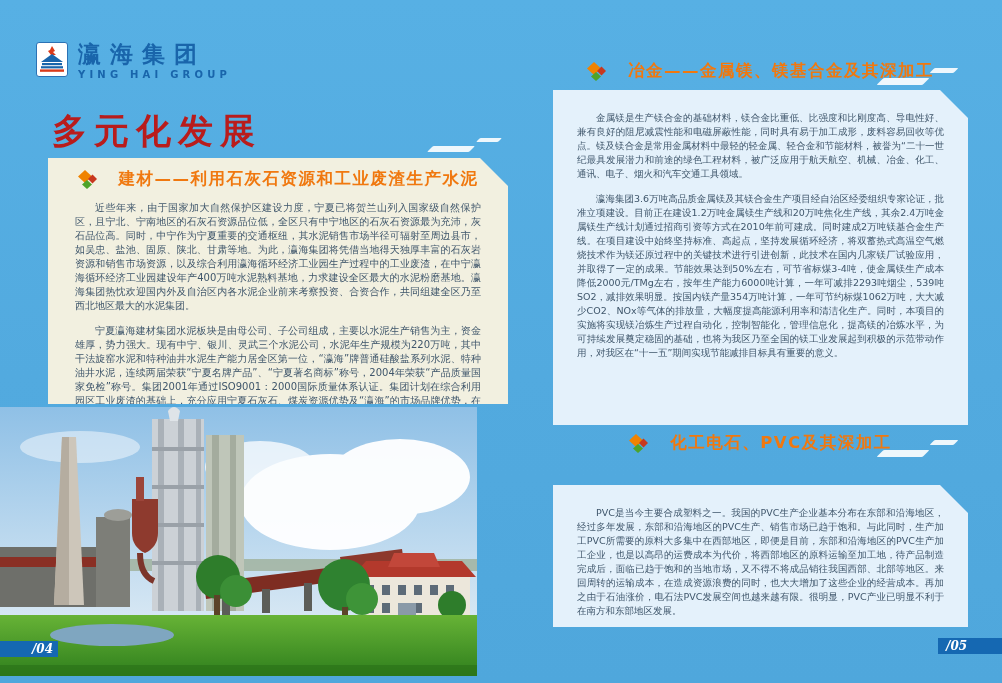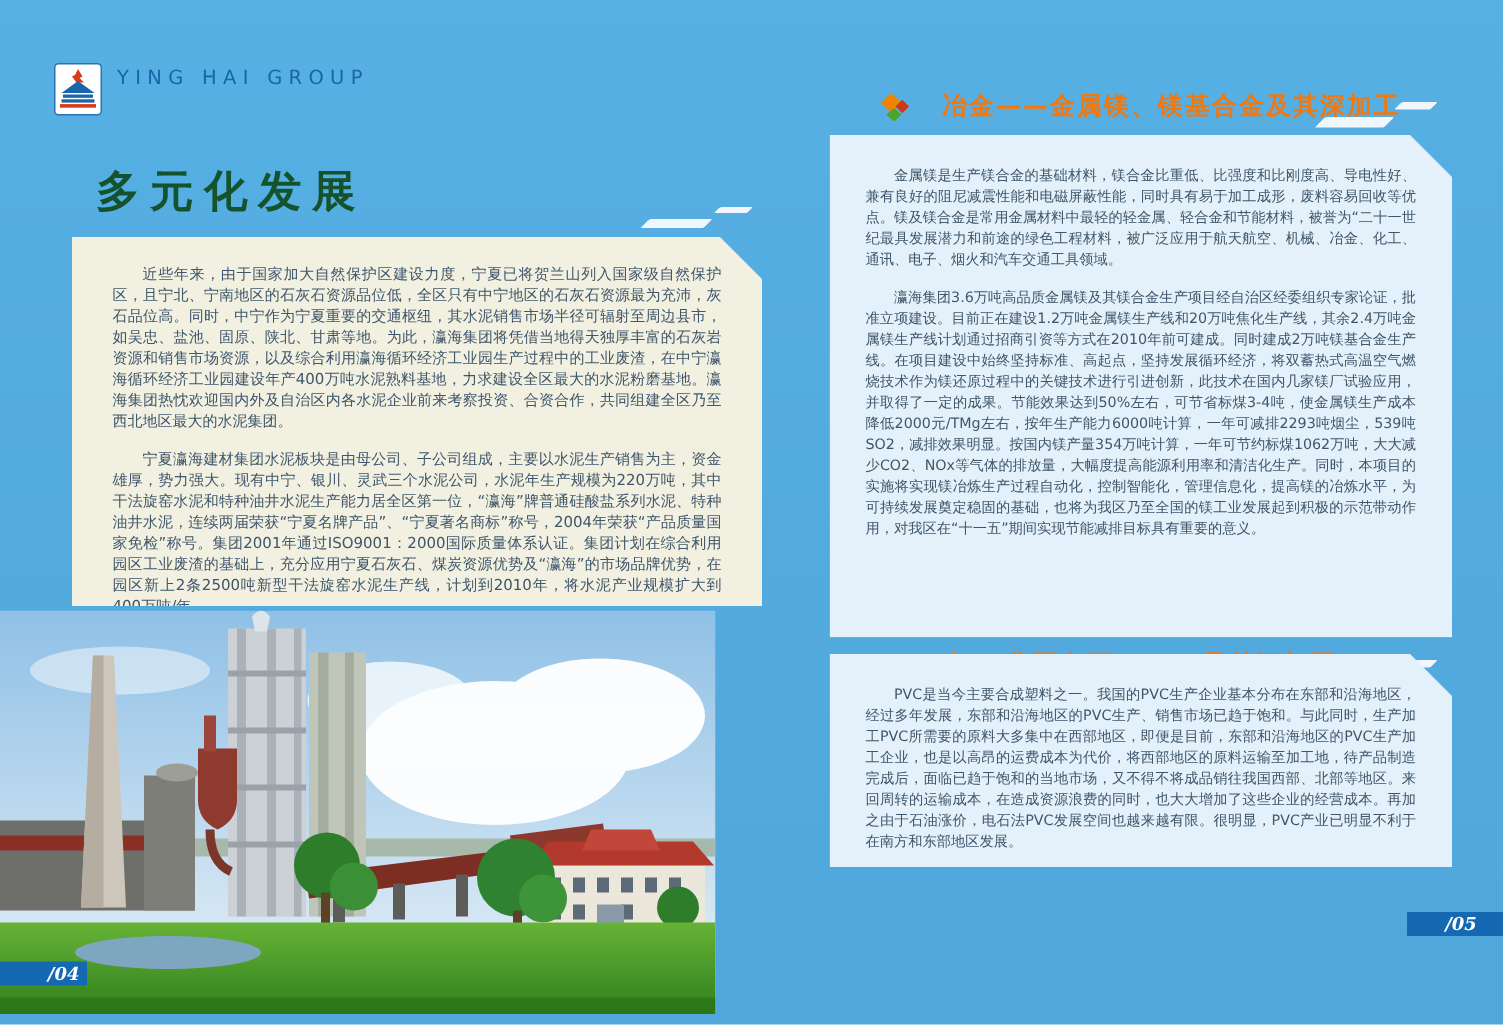--- a/index.html
+++ b/index.html
@@ -8,23 +8,23 @@
     background:linear-gradient(180deg,#57b0e4 0%,#52aadf 55%,#4fa7dc 100%);
     font-family:"DejaVu Sans",sans-serif;
   }
   .abs{position:absolute;}
   
   .logo{left:36px;top:42px;width:260px;height:56px;display:flex;align-items:flex-start;}
   .logo-badge{width:30px;height:33px;background:#ffffff;border:1px solid #2a72b5;border-radius:3px;
     display:flex;align-items:center;justify-content:center;flex:0 0 auto;}
   .logo-txt{margin-left:10px;color:#1965ab;}
   .logo-cn{font-size:23px;font-weight:bold;letter-spacing:9px;line-height:24px;white-space:nowrap;}
-  .logo-en{font-size:13px;font-weight:normal;letter-spacing:4.2px;margin-top:3px;white-space:nowrap;}
-  
-  .page-title{left:64px;top:108px;font-size:29px;font-weight:bold;color:#14532d;letter-spacing:7px;}
+  .logo-en{font-size:10px;font-weight:bold;letter-spacing:4.2px;margin-top:3px;white-space:nowrap;}
+  
+  .page-title{left:52px;top:108px;font-size:35px;font-weight:bold;color:#b91c1c;letter-spacing:7px;}
   .box{background:#f2f0e0;}
   .bevel{clip-path:polygon(0 0,calc(100% - 28px) 0,100% 28px,100% 100%,0 100%);}
   .left-box{left:48px;top:158px;width:460px;height:246px;padding:8px 16px;box-sizing:border-box;overflow:hidden;}
   .sec-head{display:flex;align-items:center;justify-content:center;gap:22px;
     color:#f0780f;font-weight:bold;font-size:16.5px;letter-spacing:1.5px;white-space:nowrap;}
   .left-box .sec-head{margin:2px 0 6px 0;}
   .body-txt{color:#3f566b;text-align:justify;}
   .left-body{font-size:10px;line-height:14px;}
   .left-body p,.rt-body p{margin:11px;text-indent:2em;}
   
@@ -32,48 +32,57 @@
   .rt-box{left:553px;width:415px;background:#e4f1fb;padding:10px 13px;box-sizing:border-box;overflow:hidden;}
   .rt-body{font-size:9.5px;line-height:14px;}
   
   .dia{width:19px;height:19px;flex:0 0 auto;}
   
   .slash{background:rgba(255,255,255,0.9);transform:skewX(-45deg);border-radius:1px;}
   
   .pagebar{background:#1568b2;color:#ffffff;font-family:"DejaVu Serif",serif;
     font-style:italic;font-weight:bold;font-size:12px;height:16px;line-height:16px;}
   .pagebar.l{left:0;top:641px;width:58px;text-align:right;padding-right:5px;box-sizing:border-box;}
-  .pagebar.r{left:938px;top:608px;width:64px;text-align:center;padding-left:8px;box-sizing:border-box;}
+  .pagebar.r{left:938px;top:638px;width:64px;text-align:left;padding-left:8px;box-sizing:border-box;}
   
   .photo{left:0;top:407px;width:477px;height:269px;}
 </style>
 </head>
 <body>
 
 <div class="abs logo">
   <div class="logo-badge">
     <svg width="26" height="29" viewBox="0 0 26 29">
       <polygon points="13,1 16,6 14,7 17,10 12,10 9,6 11,5" fill="#d93a1a"></polygon>
       <polygon points="13,9 24,17 2,17" fill="#1965ab"></polygon>
       <rect x="3" y="18" width="20" height="2.2" fill="#1965ab"></rect>
       <rect x="2" y="21.2" width="22" height="2.2" fill="#1965ab"></rect>
       <rect x="1" y="24.4" width="24" height="2.4" fill="#d93a1a"></rect>
     </svg>
   </div>
   <div class="logo-txt">
+    <div class="logo-cn">瀛海集团</div>
     <div class="logo-en">YING HAI GROUP</div>
   </div>
 </div>
 
 <div class="abs page-title">多元化发展</div>
 
 <div class="abs slash" style="left:430px;top:146px;width:42px;height:6px;"></div>
 <div class="abs slash" style="left:478px;top:138px;width:22px;height:4px;"></div>
 
 <div class="abs box bevel left-box">
+  <div class="sec-head">
+    <svg class="dia" viewBox="0 0 19 19">
+      <polygon points="7,0 14,6.5 7,13 0,6.5" fill="#f08300"></polygon>
+      <polygon points="14.5,4.5 19,9 14.5,13.5 10,9" fill="#c8381f"></polygon>
+      <polygon points="9,10 14,14.5 9,19 4,14.5" fill="#4ea32a"></polygon>
+    </svg>
+    <span>建材——利用石灰石资源和工业废渣生产水泥</span>
+  </div>
   <div class="body-txt left-body">
     <p>近些年来，由于国家加大自然保护区建设力度，宁夏已将贺兰山列入国家级自然保护区，且宁北、宁南地区的石灰石资源品位低，全区只有中宁地区的石灰石资源最为充沛，灰石品位高。同时，中宁作为宁夏重要的交通枢纽，其水泥销售市场半径可辐射至周边县市，如吴忠、盐池、固原、陕北、甘肃等地。为此，瀛海集团将凭借当地得天独厚丰富的石灰岩资源和销售市场资源，以及综合利用瀛海循环经济工业园生产过程中的工业废渣，在中宁瀛海循环经济工业园建设年产400万吨水泥熟料基地，力求建设全区最大的水泥粉磨基地。瀛海集团热忱欢迎国内外及自治区内各水泥企业前来考察投资、合资合作，共同组建全区乃至西北地区最大的水泥集团。</p>
     <p>宁夏瀛海建材集团水泥板块是由母公司、子公司组成，主要以水泥生产销售为主，资金雄厚，势力强大。现有中宁、银川、灵武三个水泥公司，水泥年生产规模为220万吨，其中干法旋窑水泥和特种油井水泥生产能力居全区第一位，“瀛海”牌普通硅酸盐系列水泥、特种油井水泥，连续两届荣获“宁夏名牌产品”、“宁夏著名商标”称号，2004年荣获“产品质量国家免检”称号。集团2001年通过ISO9001：2000国际质量体系认证。集团计划在综合利用园区工业废渣的基础上，充分应用宁夏石灰石、煤炭资源优势及“瀛海”的市场品牌优势，在园区新上2条2500吨新型干法旋窑水泥生产线，计划到2010年，将水泥产业规模扩大到400万吨/年。</p>
   </div>
 </div>
 
 <svg class="abs photo" viewBox="0 0 477 269" preserveAspectRatio="none" role="img">
   <defs>
     <linearGradient id="sky" x1="0" y1="0" x2="0" y2="1">
       <stop offset="0" stop-color="#8fc0e6"></stop>
@@ -196,19 +205,19 @@
       <polygon points="14.5,4.5 19,9 14.5,13.5 10,9" fill="#c8381f"></polygon>
       <polygon points="9,10 14,14.5 9,19 4,14.5" fill="#4ea32a"></polygon>
     </svg>
     <span>化工电石、PVC及其深加工</span>
   </div>
 </div>
 
 <div class="abs slash" style="left:880px;top:450px;width:46px;height:7px;"></div>
 <div class="abs slash" style="left:932px;top:440px;width:24px;height:5px;"></div>
 
-<div class="abs bevel rt-box" style="top:436px;height:142px;">
+<div class="abs bevel rt-box" style="top:485px;height:142px;">
   <div class="body-txt rt-body">
     <p>PVC是当今主要合成塑料之一。我国的PVC生产企业基本分布在东部和沿海地区，经过多年发展，东部和沿海地区的PVC生产、销售市场已趋于饱和。与此同时，生产加工PVC所需要的原料大多集中在西部地区，即便是目前，东部和沿海地区的PVC生产加工企业，也是以高昂的运费成本为代价，将西部地区的原料运输至加工地，待产品制造完成后，面临已趋于饱和的当地市场，又不得不将成品销往我国西部、北部等地区。来回周转的运输成本，在造成资源浪费的同时，也大大增加了这些企业的经营成本。再加之由于石油涨价，电石法PVC发展空间也越来越有限。很明显，PVC产业已明显不利于在南方和东部地区发展。</p>
   </div>
 </div>
 
 <div class="abs pagebar r">/05</div>
 
 </body></html>

